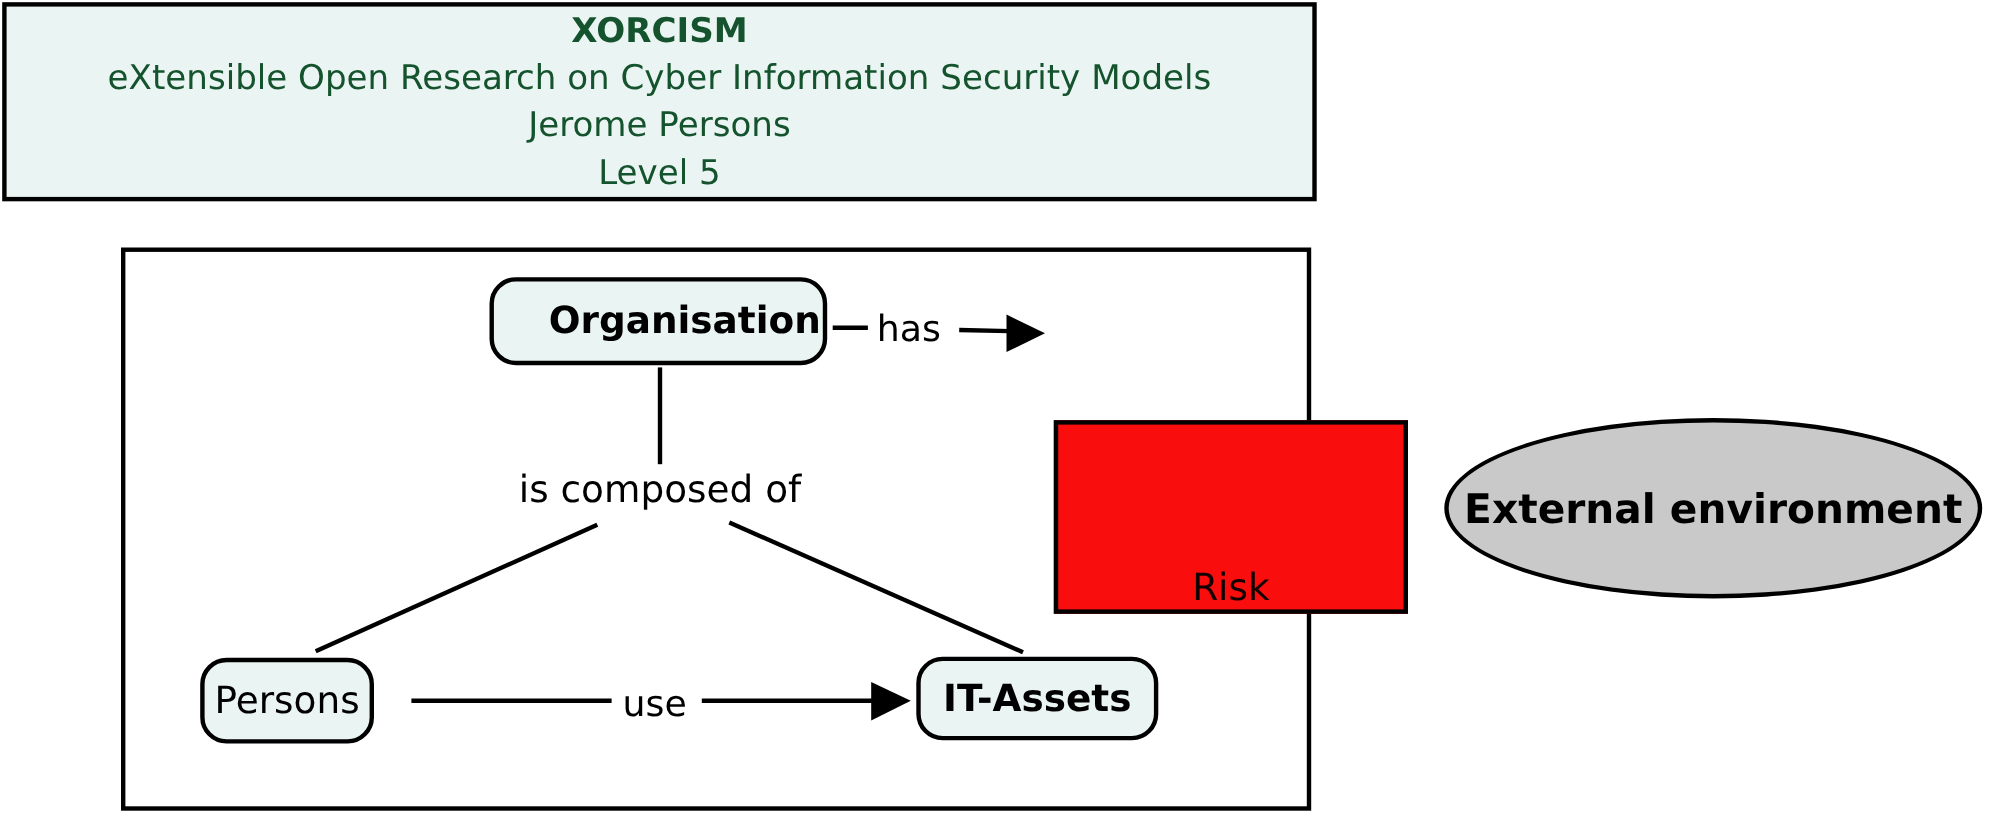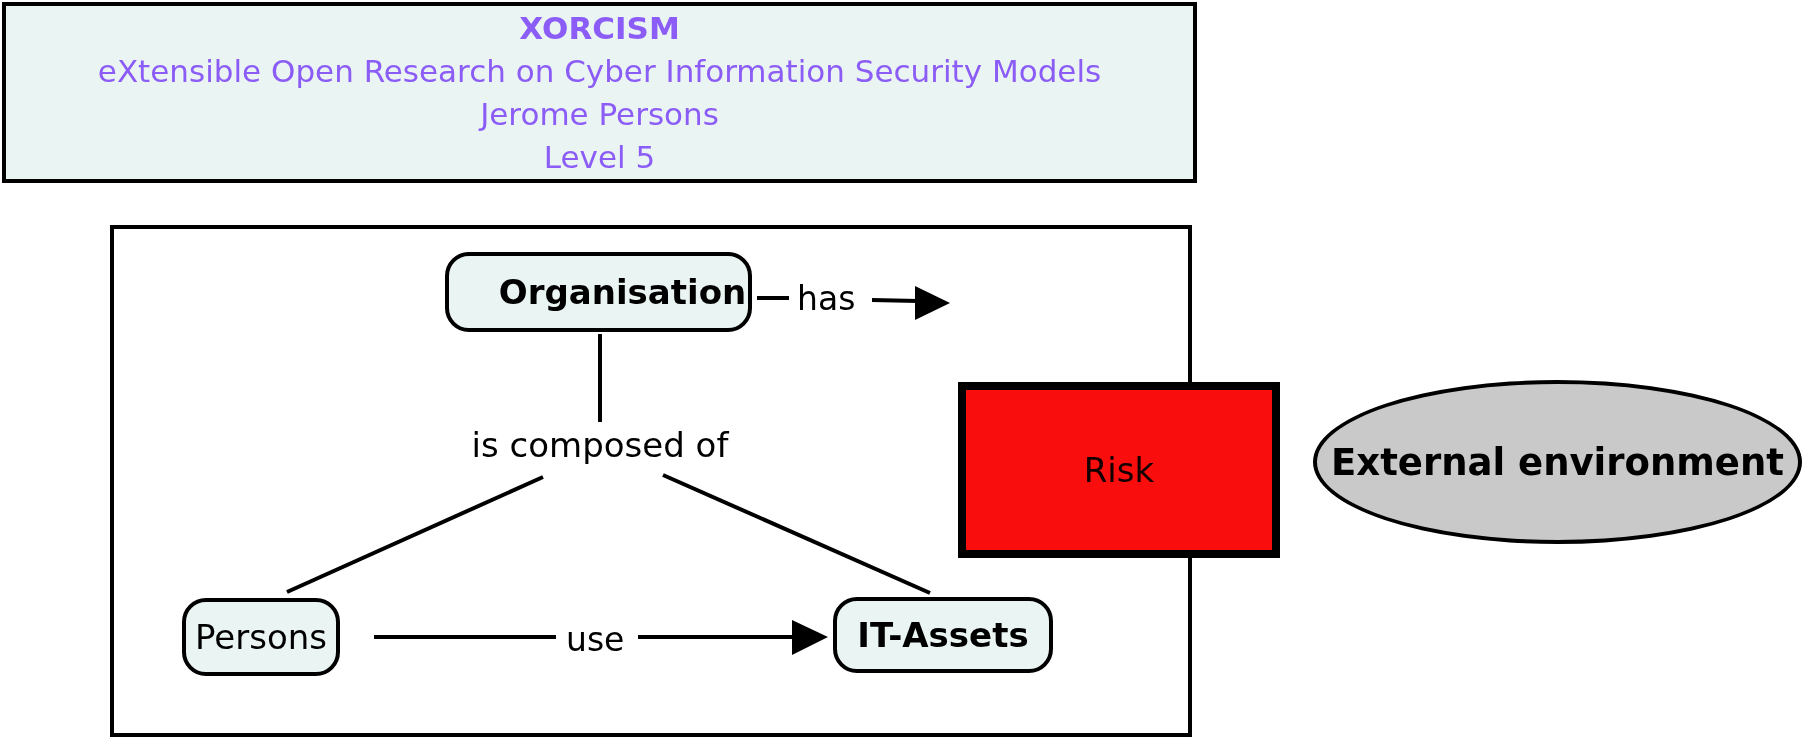--- a/index.html
+++ b/index.html
@@ -23,21 +23,21 @@
     width: 1187px; height: 173px;
     background: #eaf4f2;
     border: 4px solid #000000;
     display: flex;
     flex-direction: column;
     justify-content: center;
     align-items: center;
     text-align: center;
     font-size: 31px;
     line-height: 43px;
-    color: #8b5cf6;
+    color: #14532d;
   }
   .title-box .t-bold { font-weight: bold; }
 
   
   .frame-box {
     left: 110px; top: 225px;
     width: 1074px; height: 504px;
     border: 4px solid #000000;
     background: #ffffff;
   }
@@ -81,23 +81,23 @@
     left: 1313px; top: 380px; width: 489px; height: 164px;
     background: #c9c9c9;
     font-size: 37px;
     font-weight: bold;
   }
 
   
   .risk-rect {
     left: 958px; top: 382px; width: 322px; height: 176px;
     background: #f90d0d;
-    border: 8px solid #000000;
+    border: 4px solid #000000;
     display: flex;
-    align-items: center;
+    align-items: flex-end;
     justify-content: center;
     font-size: 34px;
     color: #120000;
     box-sizing: border-box;
   }
 
   
   .edge-label {
     color: #000000;
     font-size: 33px;

